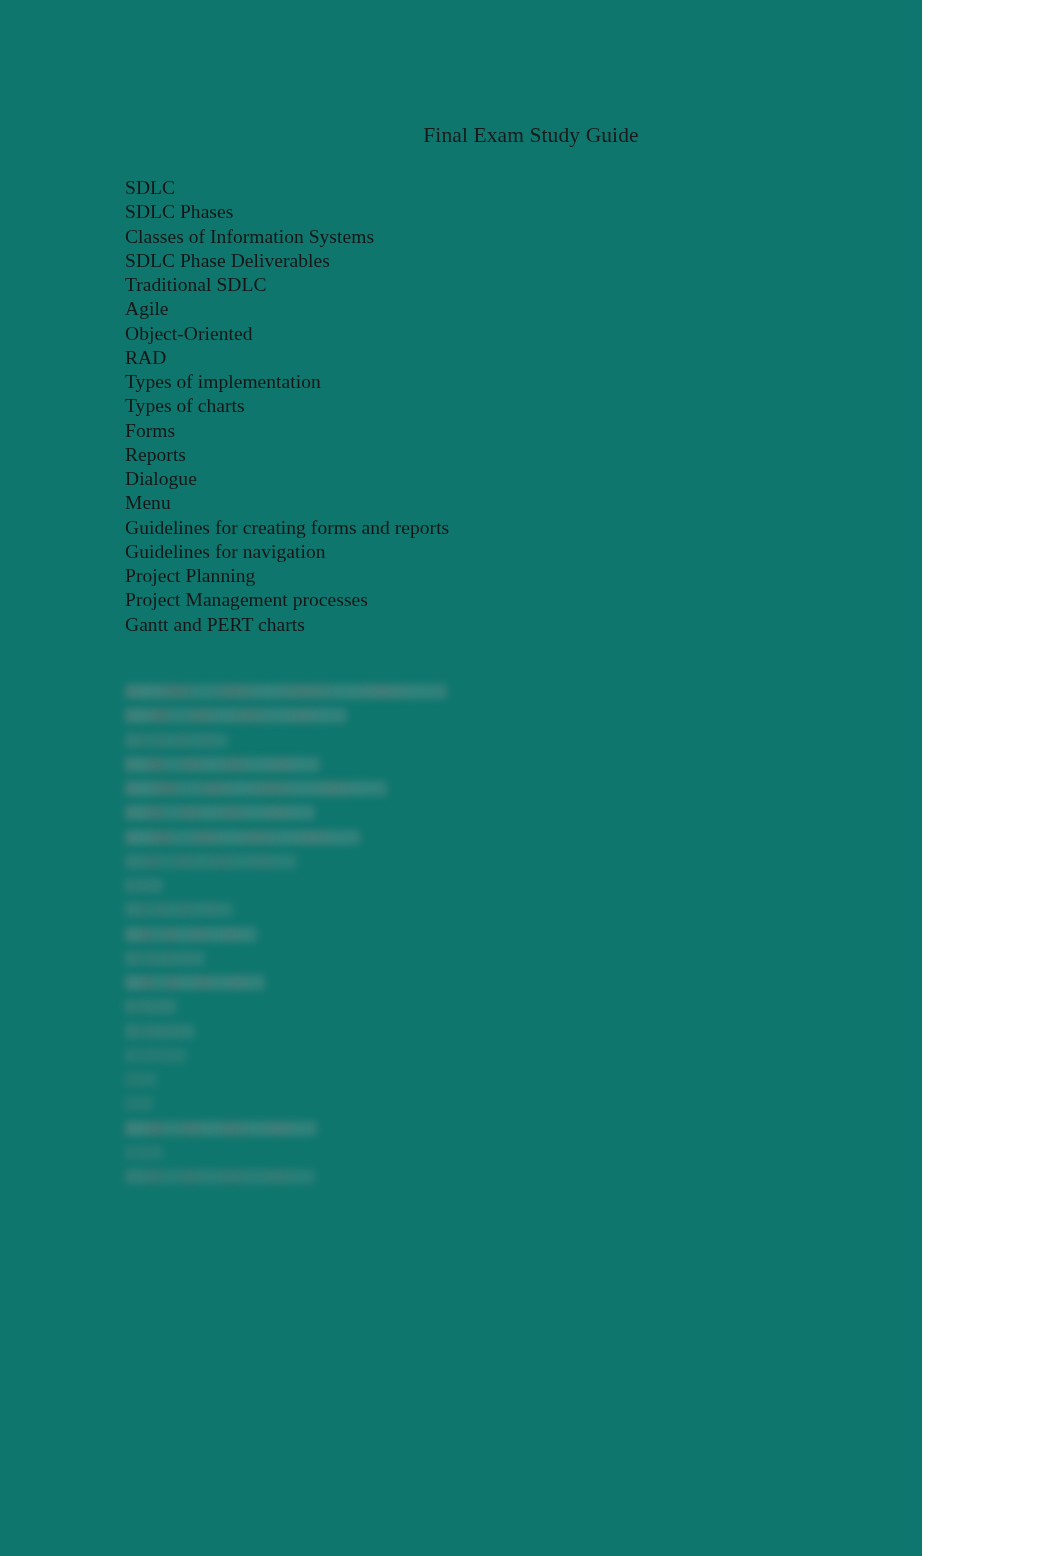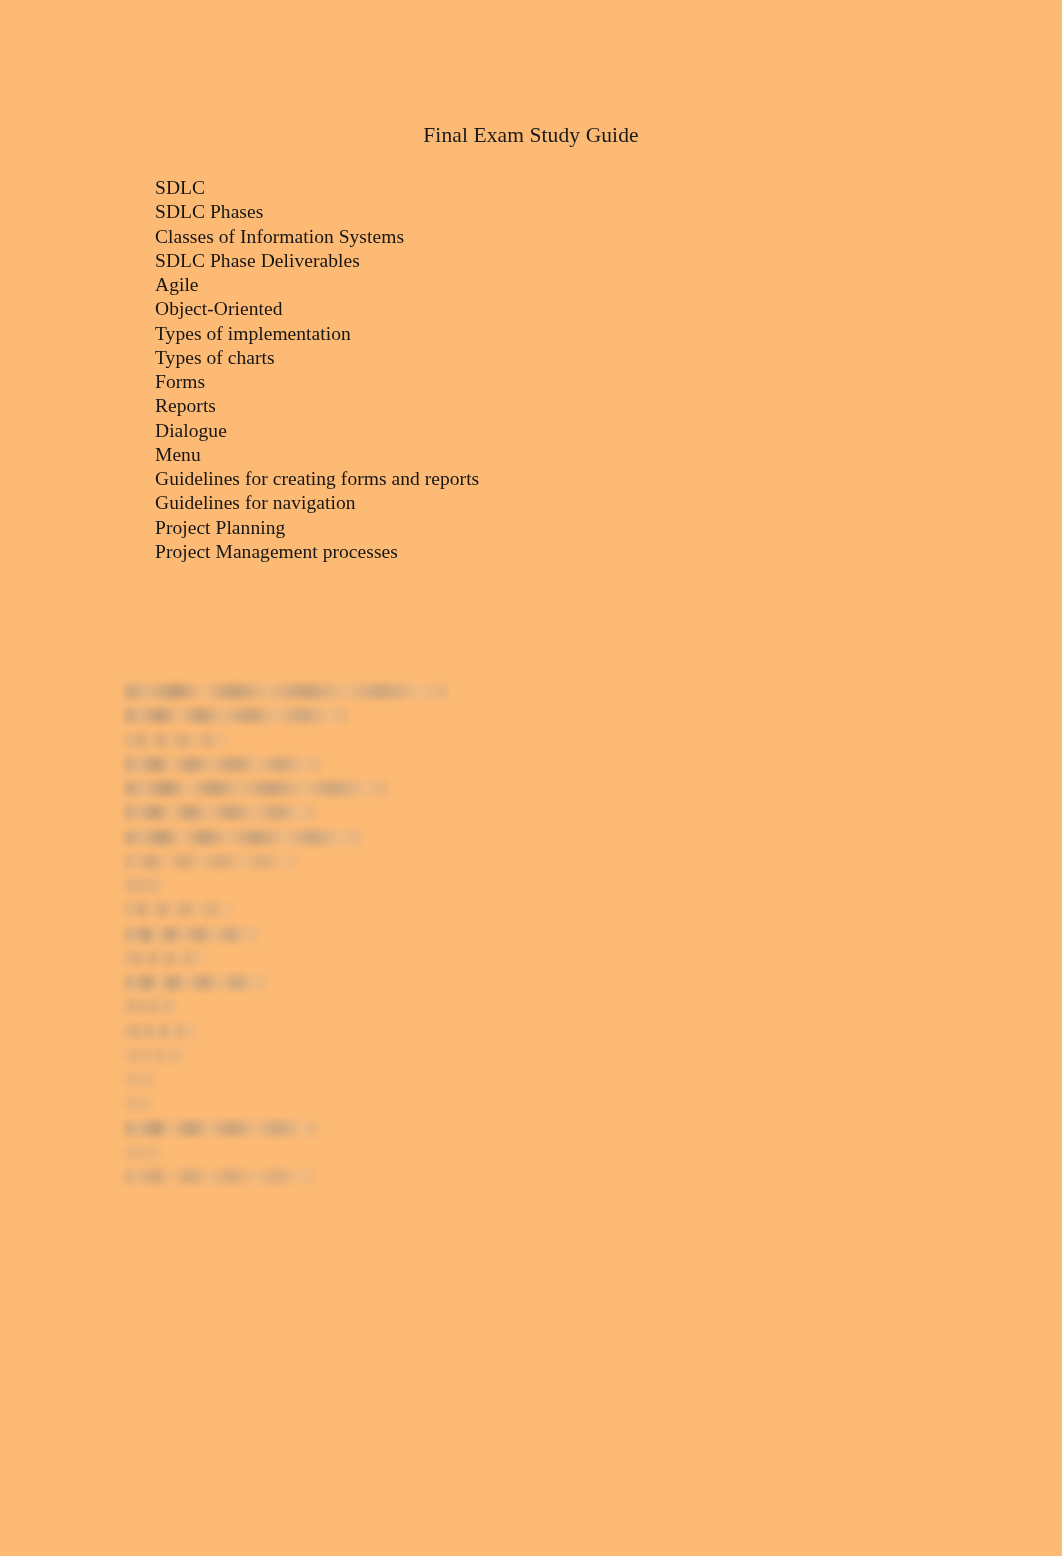--- a/index.html
+++ b/index.html
@@ -13,44 +13,44 @@
     height: 1556px;
     position: relative;
     font-family: "Liberation Serif", "DejaVu Serif", serif;
     color: #000000;
     overflow: hidden;
   }
 
   .page {
     position: absolute;
     left: 0; top: 0;
-    width: 1062px;
+    width: 922px;
     height: 1556px;
-    background: #fdba74;
+    background: #0f766e;
   }
 
   .doc-title {
     position: absolute;
     left: 0;
     top: 122px;
     width: 1062px;
     text-align: center;
     font-size: 21.5px;
     line-height: 26px;
     letter-spacing: 0.1px;
     color: #1a1a1a;
     white-space: pre;
   }
 
   
   .col {
     position: absolute;
     top: 176px;
   }
-  .col-left  { left: 125px; width: 520px; margin-left: 30px; }
+  .col-left  { left: 125px; width: 520px; }
   .col-right { left: 682px; width: 330px; }
 
   .topic-line {
     font-size: 19.5px;
     line-height: 24.25px;
     height: 24.25px;
     color: #161616;
     white-space: pre;
     letter-spacing: 0.05px;
   }
@@ -98,32 +98,35 @@
 
 <div class="page">
 
   <div class="doc-title">Final Exam Study Guide</div>
 
   <div class="col col-left">
     <div class="topic-line">SDLC</div>
     <div class="topic-line">SDLC Phases</div>
     <div class="topic-line">Classes of Information Systems</div>
     <div class="topic-line">SDLC Phase Deliverables</div>
+    <div class="topic-line">Traditional SDLC</div>
     <div class="topic-line">Agile</div>
     <div class="topic-line">Object-Oriented</div>
+    <div class="topic-line">RAD</div>
     <div class="topic-line">Types of implementation</div>
     <div class="topic-line">Types of charts</div>
     <div class="topic-line">Forms</div>
     <div class="topic-line">Reports</div>
     <div class="topic-line">Dialogue</div>
     <div class="topic-line">Menu</div>
     <div class="topic-line">Guidelines for creating forms and reports</div>
     <div class="topic-line">Guidelines for navigation</div>
     <div class="topic-line">Project Planning</div>
     <div class="topic-line">Project Management processes</div>
+    <div class="topic-line">Gantt and PERT charts</div>
   </div>
 
   <div class="redacted-block" id="redacted-block">
       <div class="redacted-line">
         <span class="smudge" style="width: 322px;"></span>
       </div>
       <div class="redacted-line">
         <span class="smudge" style="width: 222px;"></span>
       </div>
       <div class="redacted-line">

